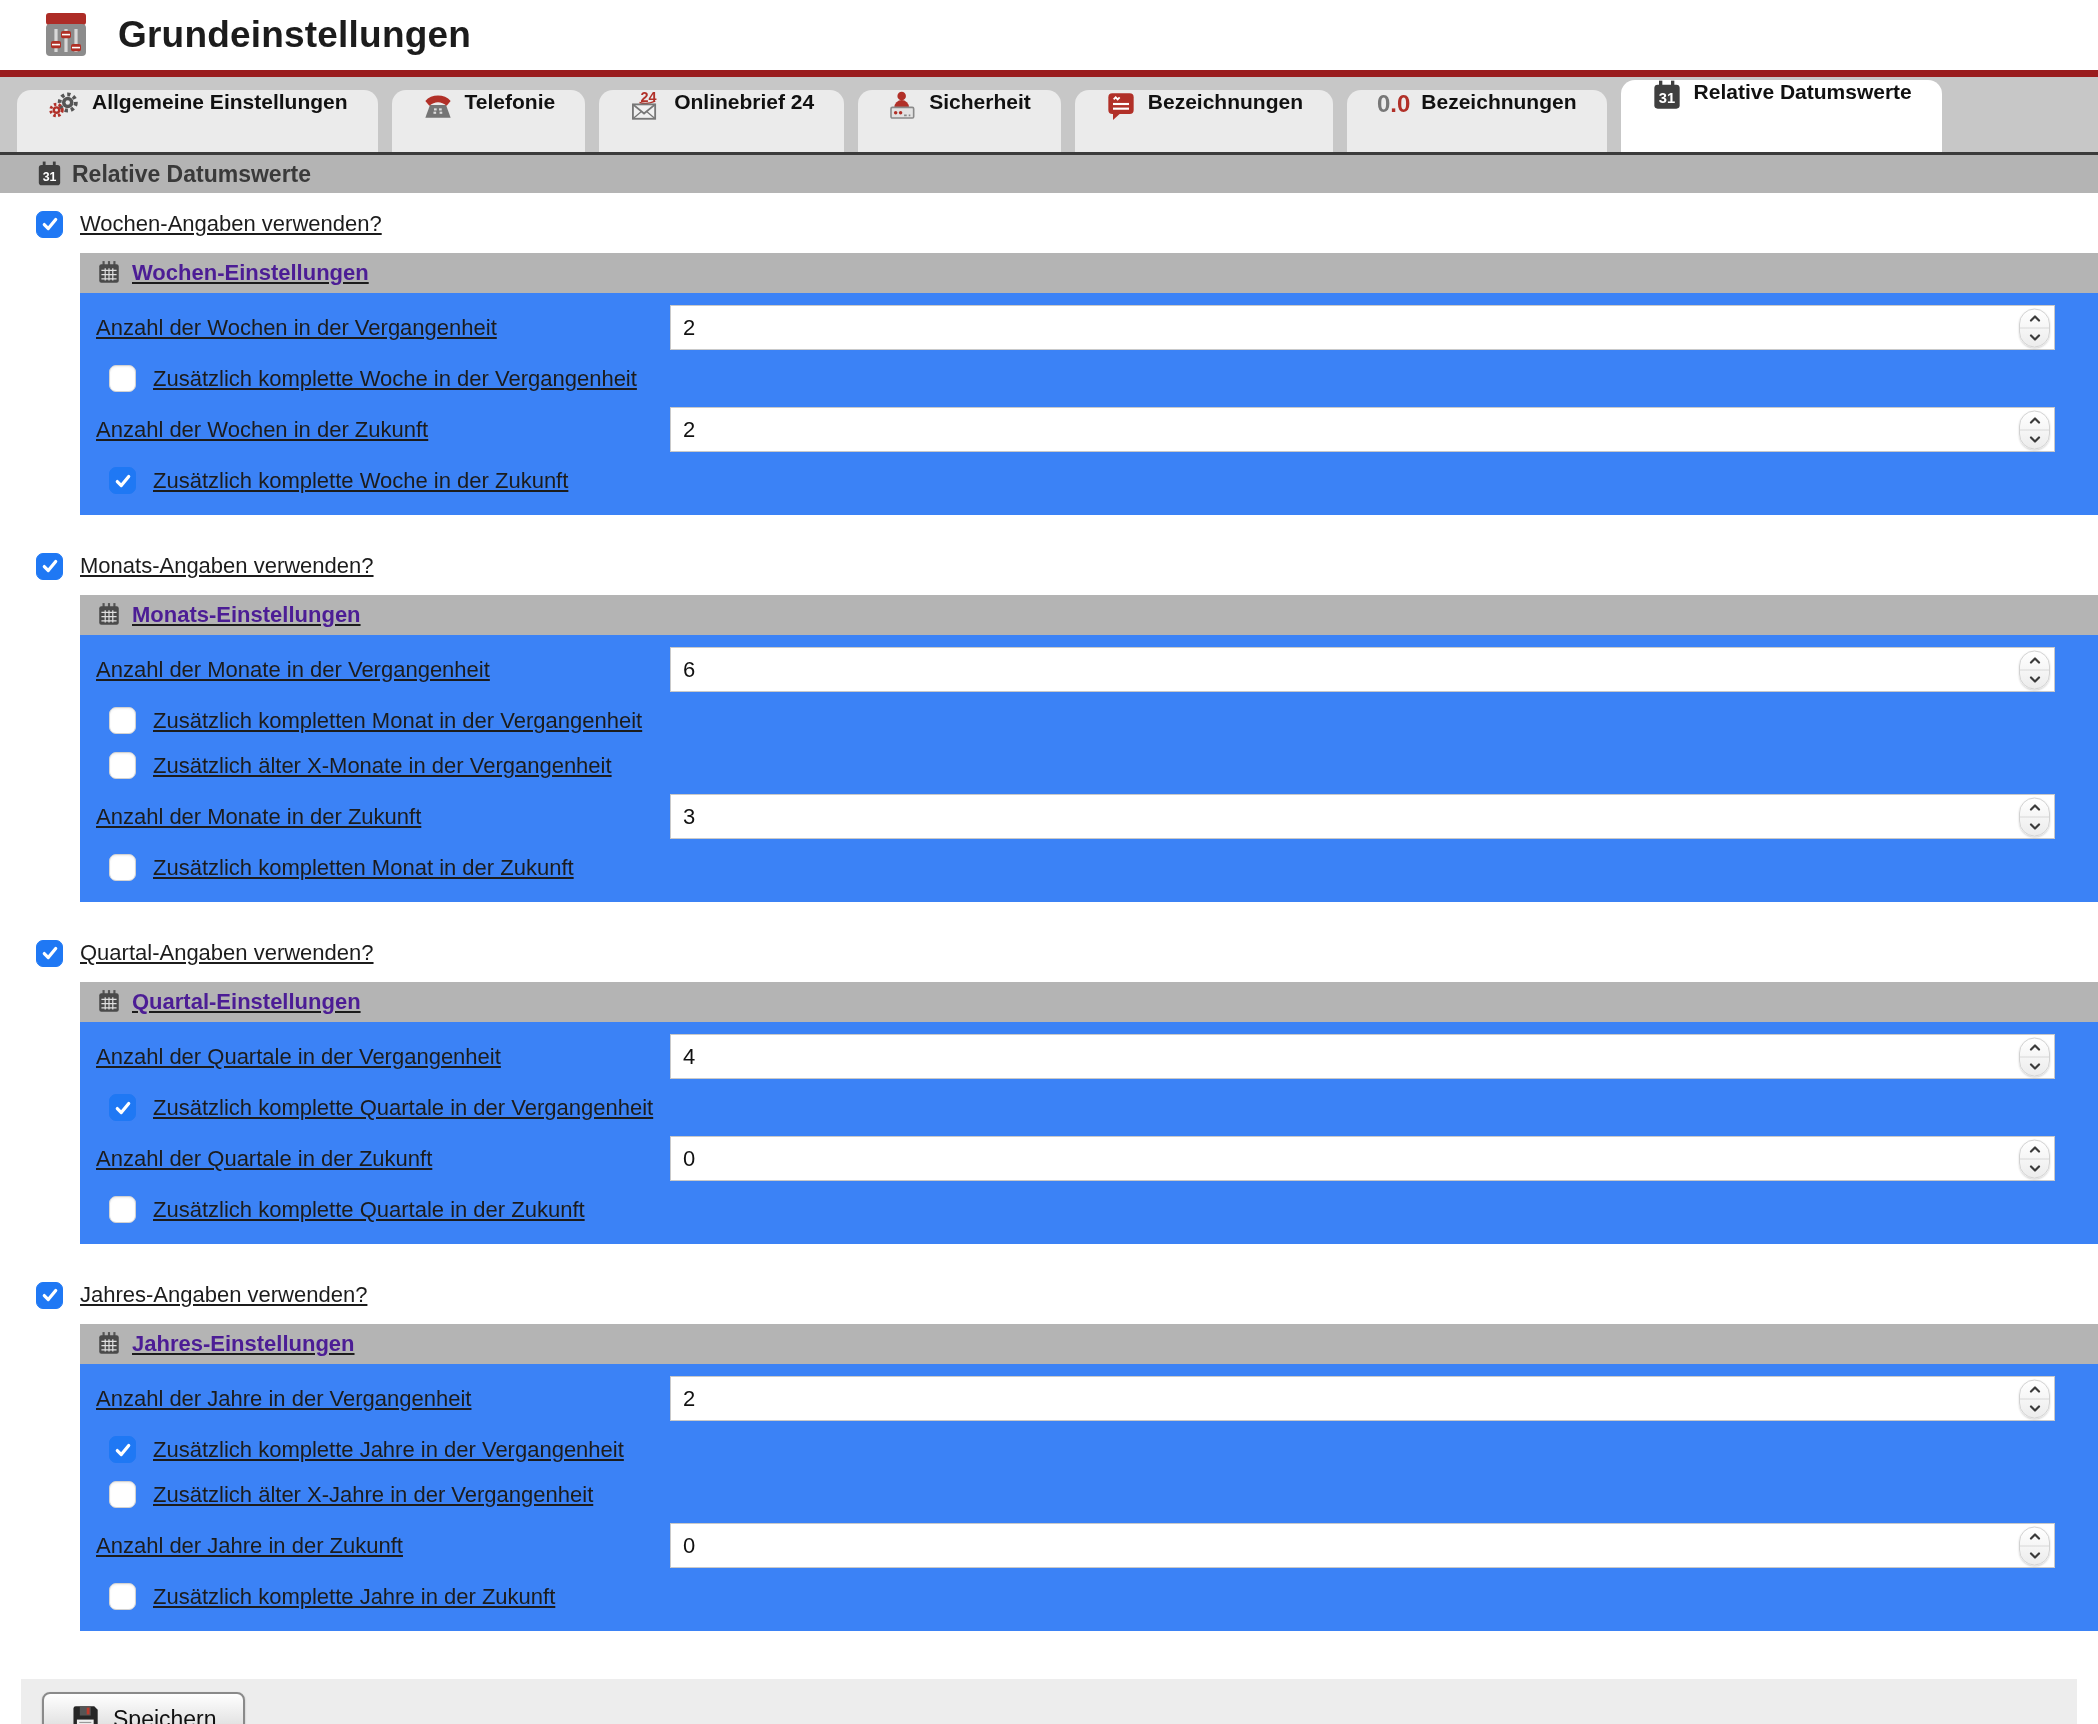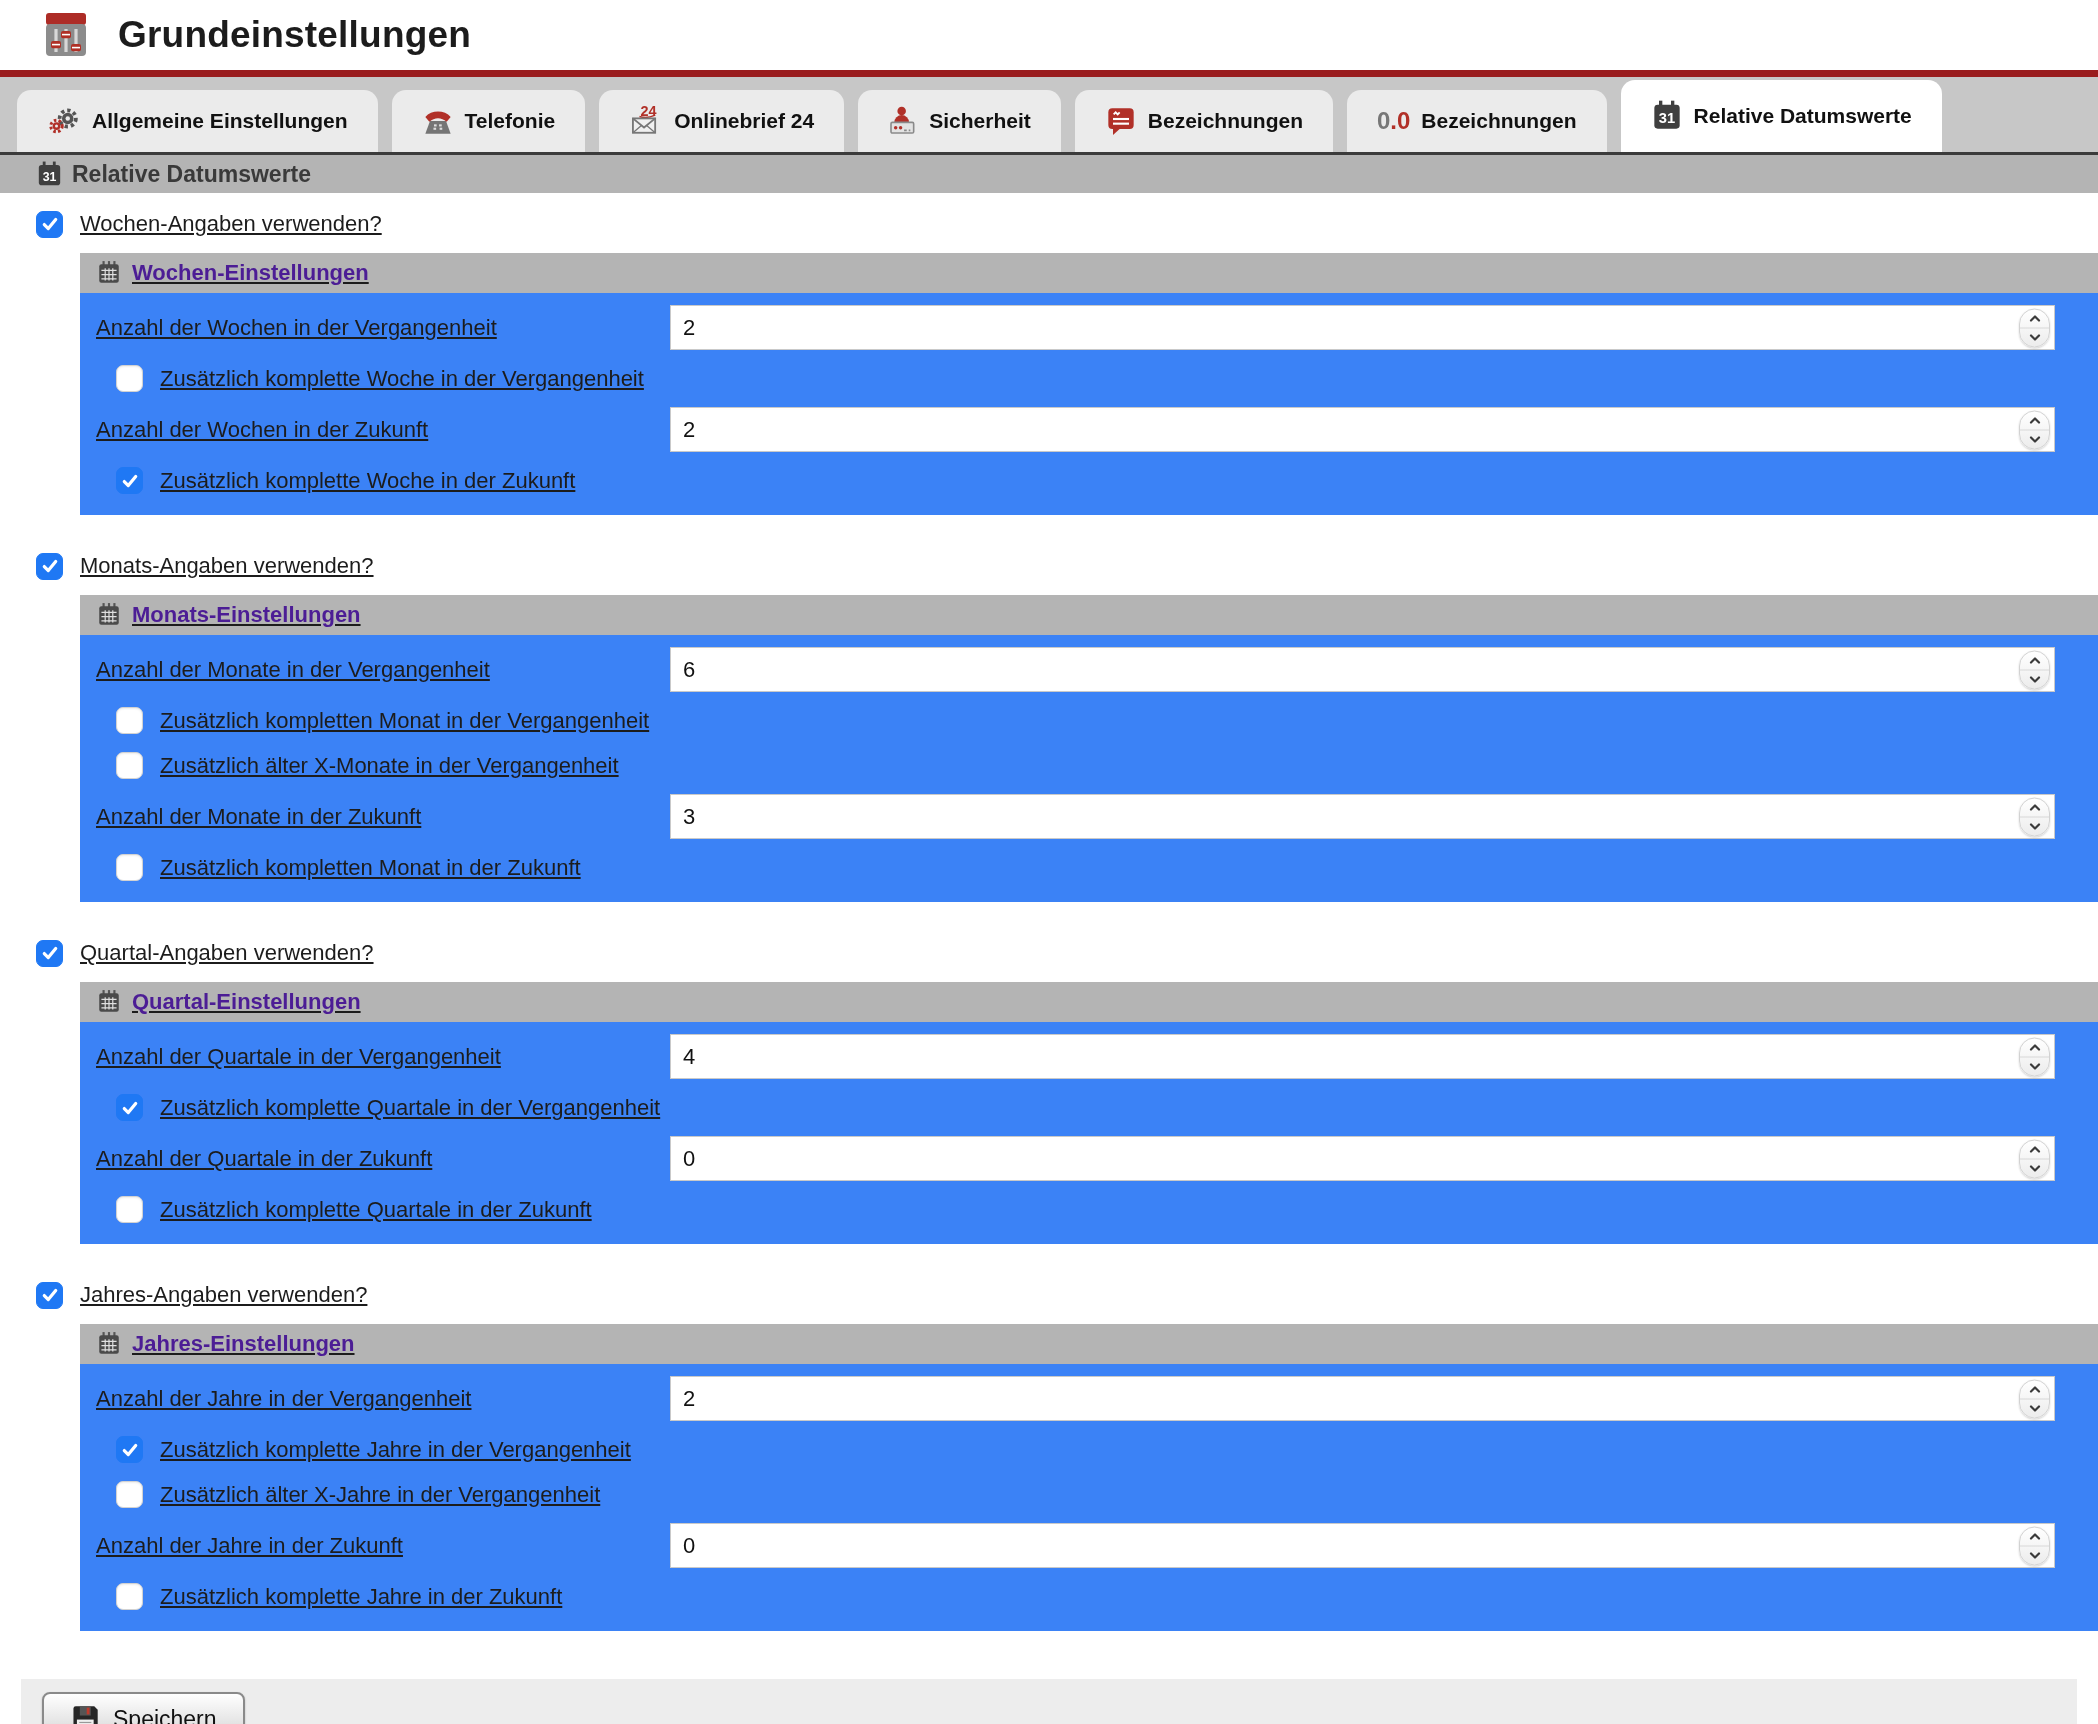--- a/index.html
+++ b/index.html
@@ -8,21 +8,21 @@
 
   
   .titlebar { height: 70px; display: flex; align-items: center; padding-left: 38px; }
   .titlebar h1 { font-size: 37px; font-weight: bold; margin-left: 24px; letter-spacing: .2px; }
   .redline { height: 7px; background: #9a1c1e; }
 
   
   .tabs { height: 78px; background: #c7c7c7; border-bottom: 3px solid #3b3b3b;
           display: flex; align-items: flex-end; padding-left: 17px; }
   .tab { height: 62px; background: #ebebeb; border-radius: 14px 14px 0 0; margin-right: 14px;
-         display: flex; align-items: center; gap: 11px; padding: 0 30px;
+         display: flex; align-items: flex-start; gap: 11px; padding: 0 30px;
          font-size: 21px; font-weight: bold; color: #111; cursor: pointer; white-space: nowrap; }
   .tab.active { height: 72px; background: #ffffff; }
   .ticon { display: inline-flex; align-items: center; }
   .icon-00 { font-size: 24px; font-weight: bold; color: #777; }
   .icon-00 .red { color: #b13028; }
 
   
   .section-bar { height: 38px; background: #b4b4b4; display: flex; align-items: center;
                  gap: 9px; padding-left: 36px; font-size: 23px; font-weight: bold; color: #3a3a3a; }
 
@@ -30,21 +30,21 @@
   .group { margin-top: 36px; text-decoration: underline; }
   .group.first { margin-top: 16px; }
   .master-row { display: flex; align-items: center; gap: 17px; height: 30px; margin-left: 36px;
                 font-size: 22px; }
   .panel { margin-left: 80px; margin-top: 14px; }
   .panel-head { height: 40px; background: #b4b4b4; display: flex; align-items: center;
                 gap: 10px; padding-left: 16px; font-size: 22px; font-weight: bold; color: #4c1d95; }
   .panel-body { background: #3b82f6; padding: 6px 0 12px 16px; }
   .field-row { display: flex; align-items: center; height: 57px; font-size: 22px; }
   .field-row > label { width: 574px; flex-shrink: 0; }
-  .cb-row { display: flex; align-items: center; gap: 17px; height: 45px; margin-left: 20px;
+  .cb-row { display: flex; align-items: center; gap: 17px; height: 45px; margin-left: 13px;
             font-size: 22px; }
 
   
   .cb { width: 27px; height: 27px; border-radius: 7px; background: #fff;
         border: 1px solid #d2d2d2; box-shadow: inset 0 1px 2px rgba(0,0,0,.07);
         display: inline-flex; align-items: center; justify-content: center;
         flex-shrink: 0; cursor: pointer; }
   .cb svg { display: none; }
   .cb.checked { background: #1f78f4; border-color: #1f78f4; box-shadow: none; }
   .cb.checked svg { display: block; }

